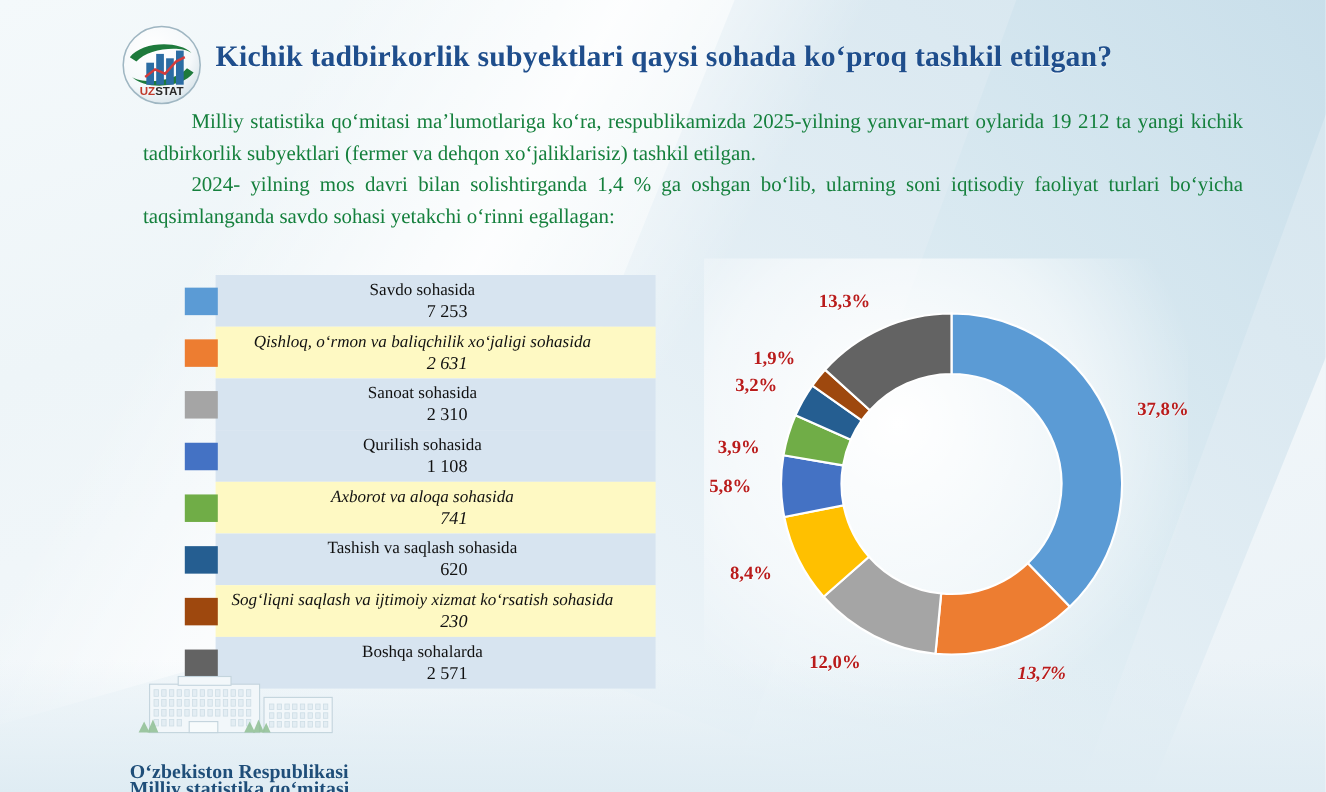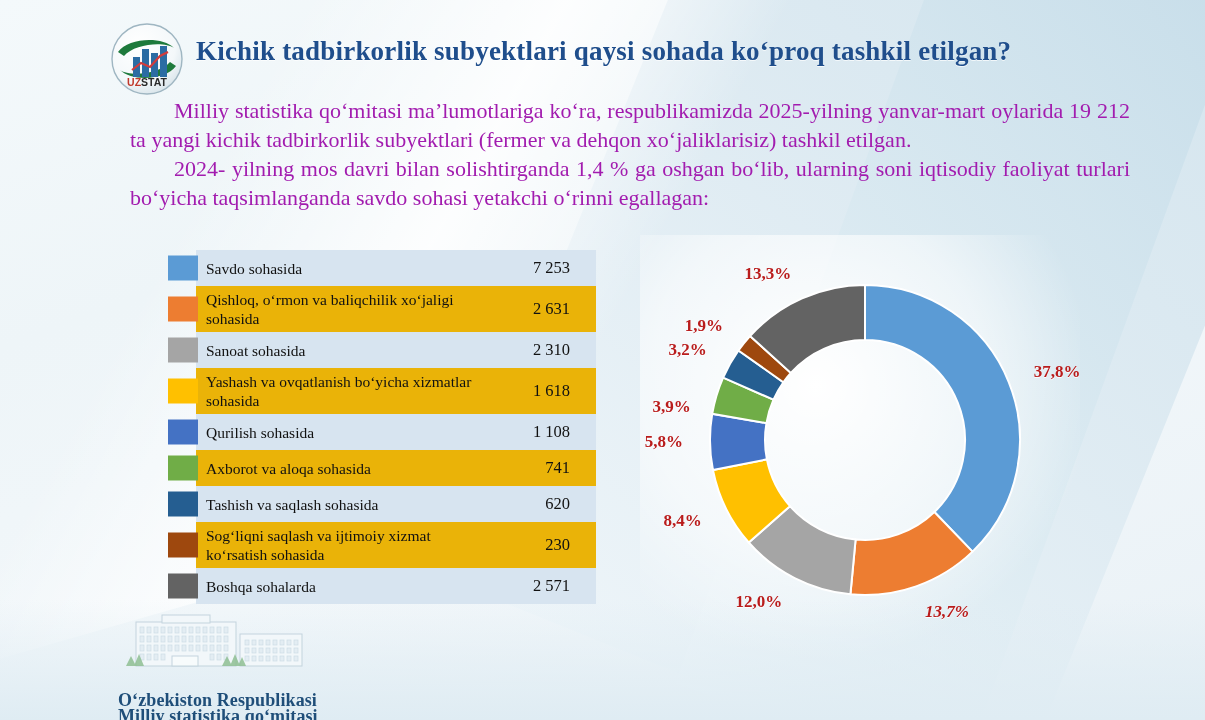--- a/index.html
+++ b/index.html
@@ -42,36 +42,36 @@
   #header{ position:absolute; left:0; top:0; width:1205px; height:95px; z-index:3; }
   #logo{ position:absolute; left:110px; top:22px; width:74px; height:74px; }
   #title{
     position:absolute; left:196px; top:36px; width:960px;
     font-size:27px; font-weight:bold; color:#1f4e8c; letter-spacing:.2px;
     text-shadow:0 1px 0 rgba(255,255,255,.7);
   }
   
   #bodytext{
     position:absolute; left:130px; top:96px; width:1000px; z-index:3;
-    font-size:22px; line-height:29px; color:#a21caf; text-align:justify;
+    font-size:19px; line-height:29px; color:#15803d; text-align:justify;
   }
   #bodytext p{ text-indent:44px; }
   
   #legend{ position:absolute; left:168px; top:250px; width:430px; z-index:3; }
   .lrow{ position:relative; display:flex; align-items:center; min-height:36px; }
   .lrow .swatch{
     position:absolute; left:0; top:50%; transform:translateY(-50%);
     width:30px; height:25px; flex:0 0 auto;
   }
   .lrow .rowbody{
     margin-left:28px; width:400px; display:flex; align-items:center;
-    min-height:36px; padding:4px 26px 4px 10px;
+    min-height:36px; padding:4px 26px 4px 10px;flex-direction:column;
   }
   .lrow.odd .rowbody{ background:#d7e4f0; }
-  .lrow.even .rowbody{ background:#eab308; }
+  .lrow.even .rowbody{ background:#fef9c3;font-style:italic; }
   .lname{ flex:1 1 auto; font-size:15.5px; line-height:19px; color:#111; padding-right:8px; }
   .lval{ flex:0 0 auto; width:74px; text-align:right; font-size:16.5px; color:#111; }
   
   #chart{ position:absolute; left:640px; top:250px; width:460px; height:400px; z-index:3; }
   #chart svg{ display:block; }
   .pctlabel{
     position:absolute; font-size:17px; font-weight:bold; color:#b91c1c;
     white-space:nowrap; text-shadow:0 1px 0 rgba(255,255,255,.85);
   }
   
@@ -145,27 +145,20 @@
   </div>
 
   <div class="lrow odd">
     <span class="swatch" style="background:#A5A5A5"></span>
     <span class="rowbody">
       <span class="lname">Sanoat sohasida</span>
       <span class="lval">2 310</span>
     </span>
   </div>
 
-  <div class="lrow even">
-    <span class="swatch" style="background:#FFC000"></span>
-    <span class="rowbody">
-      <span class="lname">Yashash va ovqatlanish bo‘yicha xizmatlar sohasida</span>
-      <span class="lval">1 618</span>
-    </span>
-  </div>
 
   <div class="lrow odd">
     <span class="swatch" style="background:#4472C4"></span>
     <span class="rowbody">
       <span class="lname">Qurilish sohasida</span>
       <span class="lval">1 108</span>
     </span>
   </div>
 
   <div class="lrow even">

